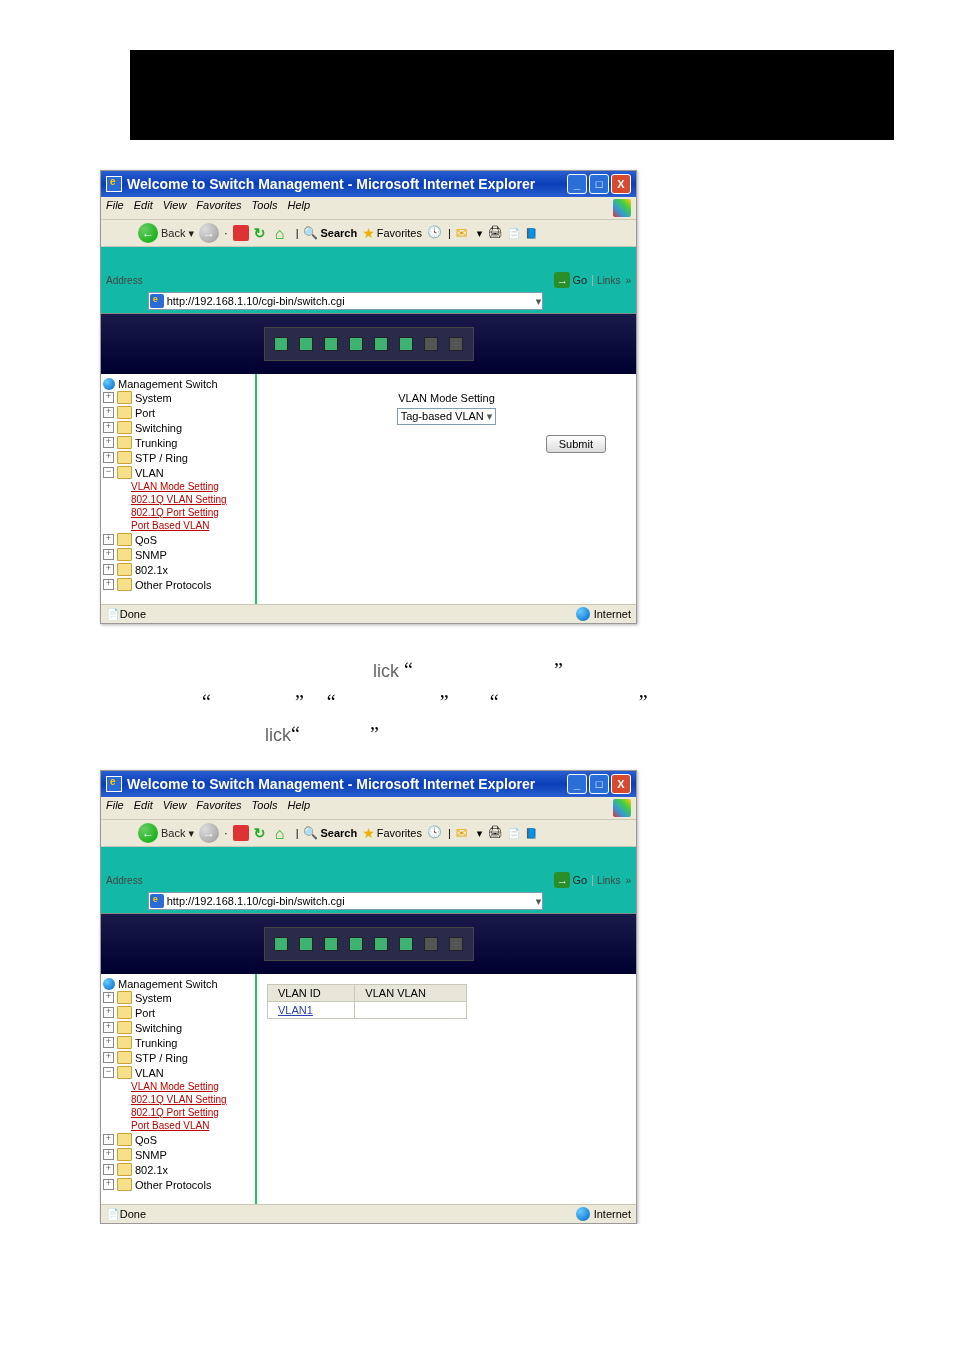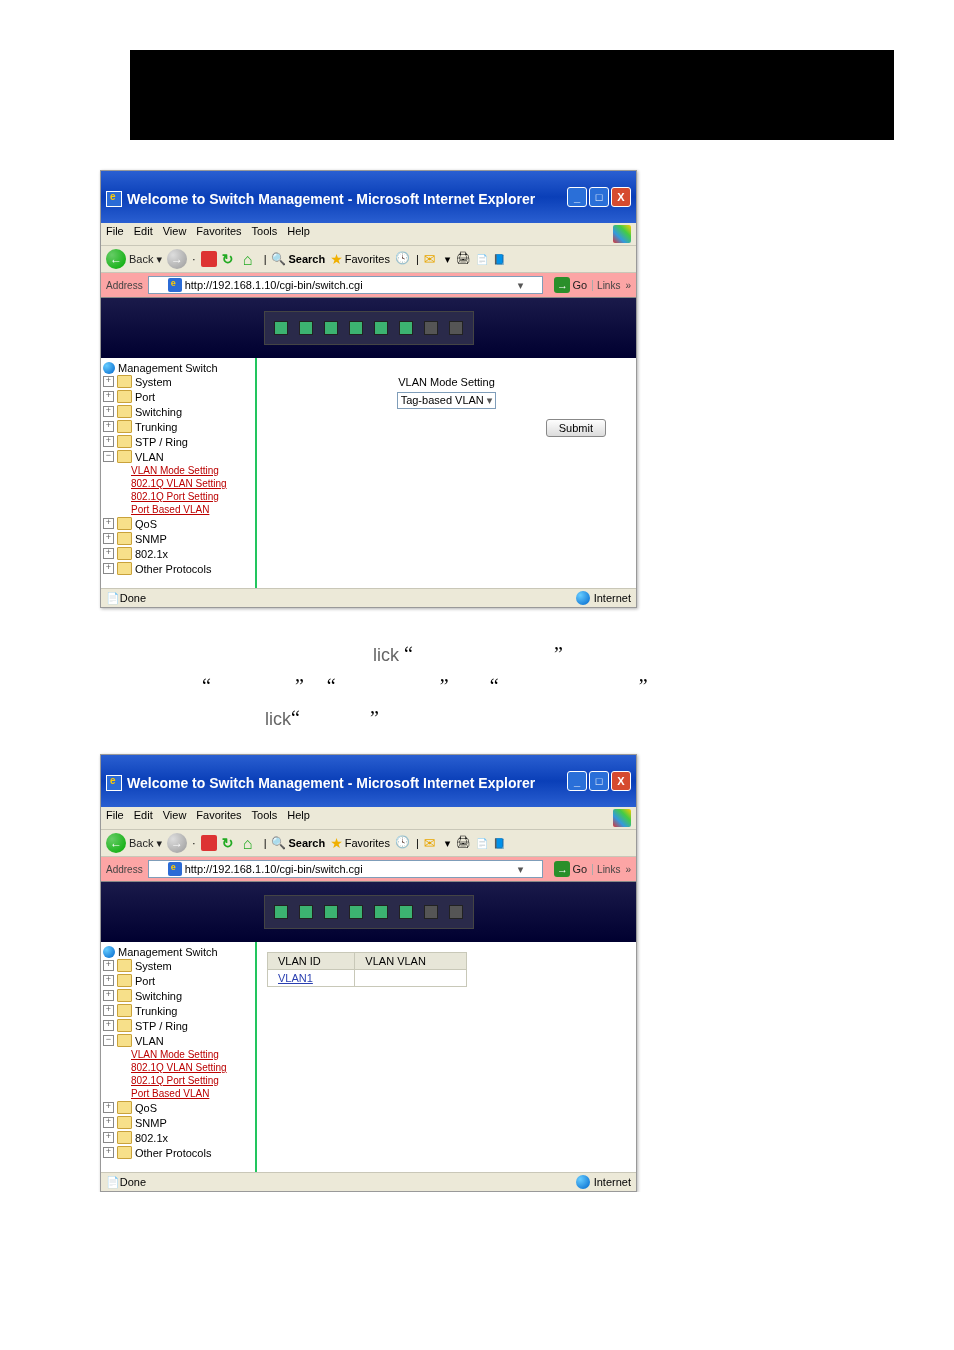--- a/index.html
+++ b/index.html
@@ -20,23 +20,23 @@
     font-family: Tahoma, Arial, sans-serif;
     font-size: 11px;
     border: 1px solid #999;
     background: #ece9d8;
     box-shadow: 1px 1px 3px rgba(0,0,0,0.3);
   }
   
   .titlebar {
     background: linear-gradient(to bottom, #2a5fd1, #0a3fb8 50%, #2a5fd1);
     color: #fff;
-    padding: 16px 5px;
+    padding: 3px 5px;
     display: flex;
-    align-items: flex-end;
+    align-items: center;
     font-weight: bold;
     font-size: 14px;
   }
   .titlebar .ie-icon {
     width: 14px; height: 14px;
     background: #2b6bd6;
     border: 1px solid #fff;
     margin-right: 5px;
     display: inline-block;
     position: relative;
@@ -65,40 +65,42 @@
   .winbtn.min { background: #2a6fd8; color:#fff; }
   .winbtn.max { background: #2a6fd8; color:#fff; }
   .winbtn.close { background: #d64b2f; color:#fff; }
   
   .menubar {
     background: #ece9d8;
     padding: 2px 5px;
     border-bottom: 1px solid #c9c7b8;
     display: flex;
     gap: 10px;
+    font-style: italic;
   }
   .menubar span { color: #000; }
   .menubar .logo {
     margin-left: auto;
     width: 18px; height: 18px;
     background: linear-gradient(45deg,#d33,#39d,#4c4,#fc0);
     border-radius: 2px;
   }
   
   .toolbar {
     background: #ece9d8;
     padding: 3px 5px;
     display: flex;
     align-items: center;
     gap: 5px;
     border-bottom: 1px solid #c9c7b8;
   }
   .tb-back {
     display: inline-flex; align-items: center; gap:3px;
     color: #222;
+    margin-left: 32px;
   }
   .tb-back .circ {
     width: 20px; height: 20px; border-radius: 50%;
     background: radial-gradient(circle at 30% 30%, #6c6, #0a0);
     display: inline-flex; align-items:center; justify-content:center;
   }
   .tb-back .circ::after { content:"←"; color:#fff; font-weight:bold; font-size:12px; }
   .tb-fwd {
     width: 20px; height:20px; border-radius:50%;
     background: radial-gradient(circle at 30% 30%, #ddd, #999);
@@ -114,36 +116,37 @@
   .tb-search { display:inline-flex; align-items:center; gap:2px;font-weight:bold; }
   .tb-search::before { content:"🔍"; font-size:12px; color:#888; }
   .tb-fav { display:inline-flex; align-items:center; gap:2px; }
   .tb-fav::before { content:"★"; color:#f0b000; font-size:14px; }
   .tb-clock::before { content:"🕓"; font-size:12px; }
   .tb-mail::before { content:"✉"; color:#e8a500; font-size:14px; }
   .tb-print::before { content:"🖨"; font-size:12px; }
   .tb-small { font-size:10px; color:#444; }
   
   .addrbar {
-    background:#fca5a5;
+    background:#14b8a6;
     padding: 3px 5px;
     display:flex;
     align-items:center;
     gap:5px;
     border-bottom:1px solid #888;
   }
   .addr-input {
     flex:1;
     background:#fff;
     border:1px solid #7f9db9;
-    padding:1px 19px;
+    padding:1px 1px;
     font-size:11px;
     display:flex;
     align-items:center;
     gap:3px;
+    margin-top:42px;
   }
   .addr-input .site-icon {
     width:14px; height:14px; background:#2b6bd6; border-radius:2px;
     display:inline-block; position:relative;
   }
   .addr-input .site-icon::after { content:"e"; color:#ffcc00; font-size:9px; font-weight:bold; position:absolute; left:3px; top:0; }
   .go-btn {
     display:inline-flex; align-items:center; gap:2px;
     color:#222;
     padding-left:6px;

